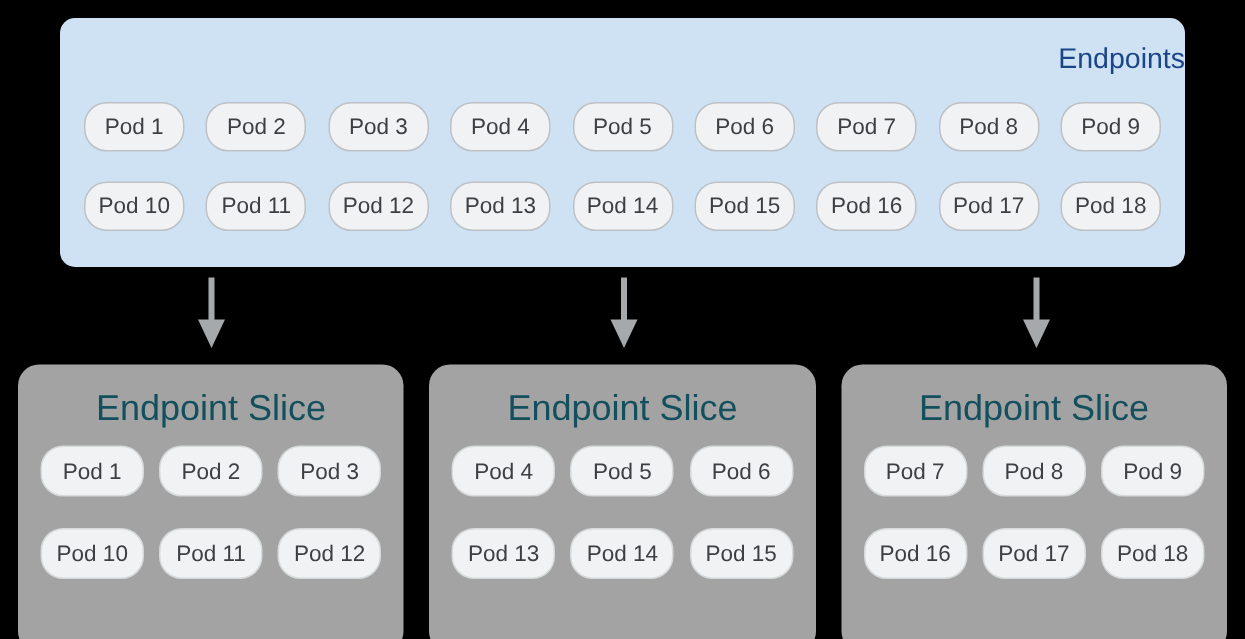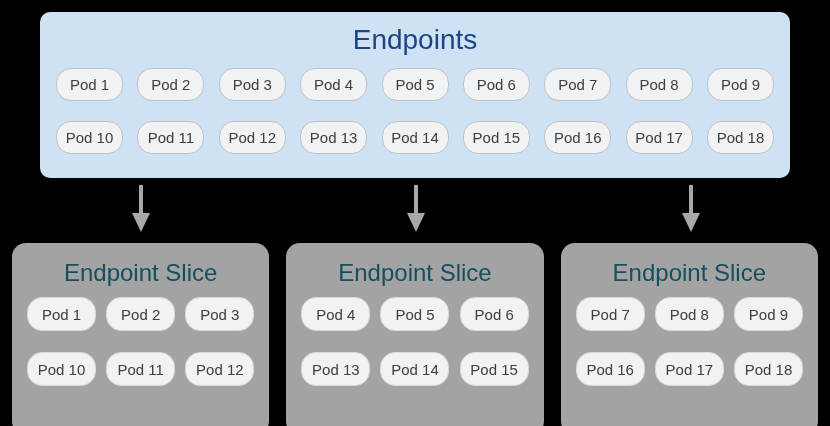--- a/index.html
+++ b/index.html
@@ -17,22 +17,22 @@
     position: absolute;
     left: 40px; top: 12px;
     width: 750px; height: 166px;
     background: #cfe2f3;
     border-radius: 10px;
     box-sizing: border-box;
   }
   .ep-title {
     padding-top: 13px;
     height: 30px; line-height: 30px;
-    text-align: center;
-    font-size: 28px;
+    text-align: right;
+    font-size: 19px;
     color: #1c4587;
   }
   .pod-row {
     display: flex;
     justify-content: space-between;
     padding: 0 16px;
   }
   .ep-row1 { margin-top: 13px; }
   .ep-row2 { margin-top: 20px; }
   .pod {

